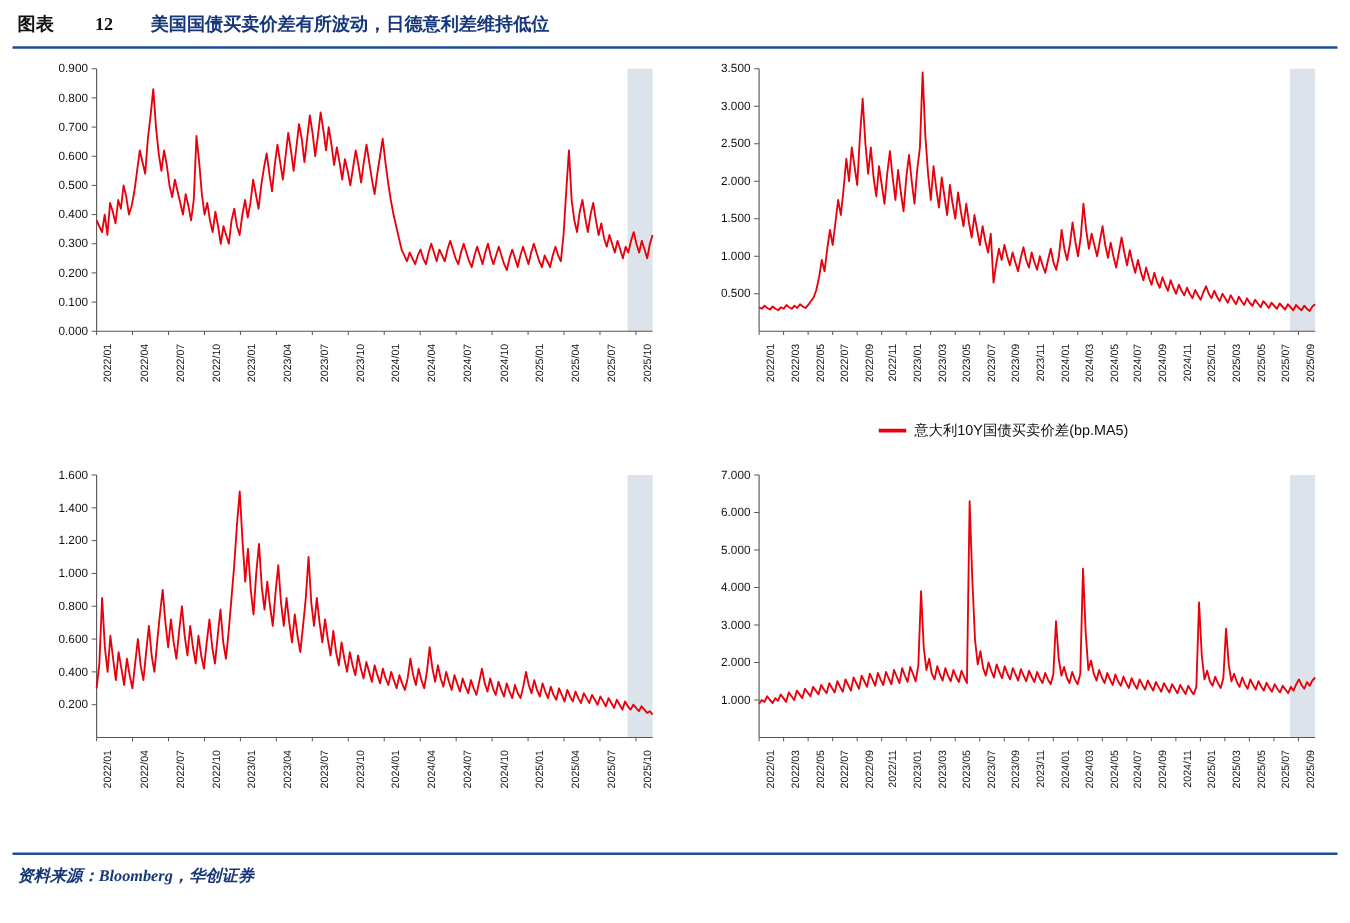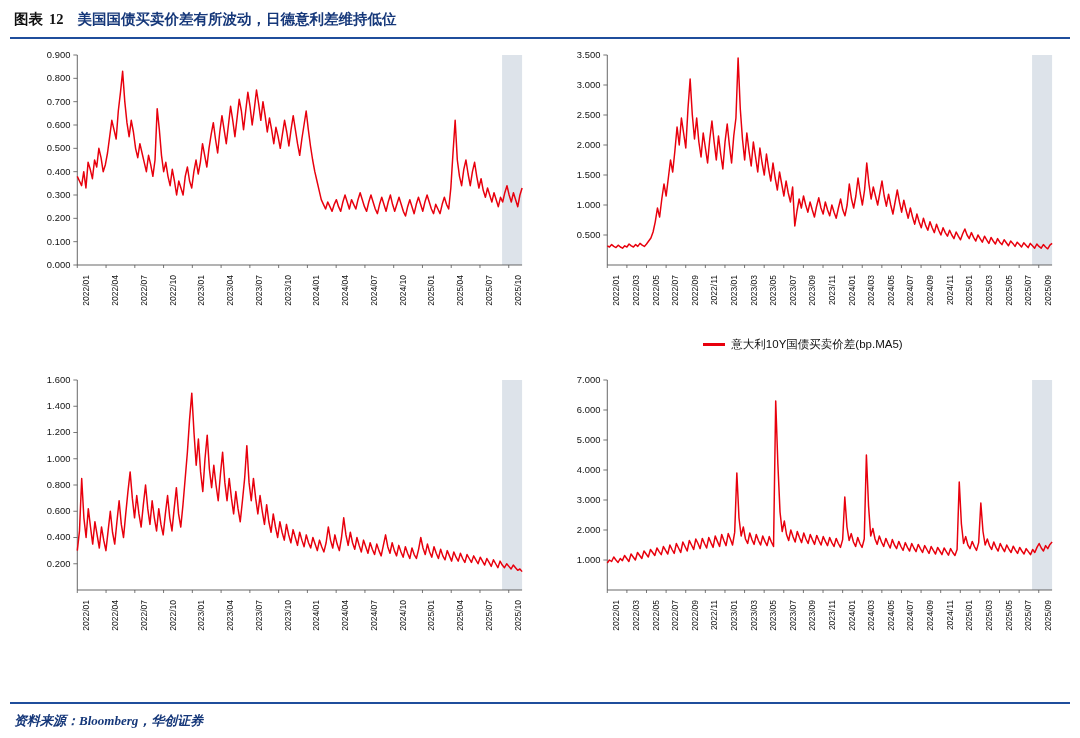--- a/index.html
+++ b/index.html
@@ -11,36 +11,36 @@
     width: 1080px;
     height: 738px;
     font-family: "Liberation Sans", sans-serif;
     color: #111111;
     position: relative;
     overflow: hidden;
   }
   .figure-header {
     display: flex;
     align-items: baseline;
-    gap: 4px;
+    gap: 20px;
     padding: 10px 14px 8px 14px;
   }
   .fig-label {
     font-family: "Liberation Serif", serif;
     font-weight: bold;
     font-size: 14.5px;
     color: #111111;
     white-space: nowrap;
   }
   .fig-num {
     font-family: "Liberation Serif", serif;
     font-weight: bold;
     font-size: 14.5px;
     color: #111111;
-    margin-left: 2px;
+    margin-left: 13px;
   }
   .fig-title {
     font-family: "Liberation Serif", serif;
     font-weight: bold;
     font-size: 14.5px;
     color: #16387a;
     margin-left: 10px;
     white-space: nowrap;
   }
   .header-rule {
@@ -102,21 +102,21 @@
   .legend-text {
     font-size: 11.5px;
     font-family: "Liberation Sans", sans-serif;
     color: #111111;
   }
   .footer {
     position: absolute;
     left: 0;
     right: 0;
     bottom: 0;
-    height: 36px;
+    height: 56px;
   }
   .footer-rule {
     height: 2px;
     background: #1f4e9c;
     margin: 0 10px;
   }
   .footer-text {
     font-family: "Liberation Serif", serif;
     font-style: italic;
     font-weight: bold;

